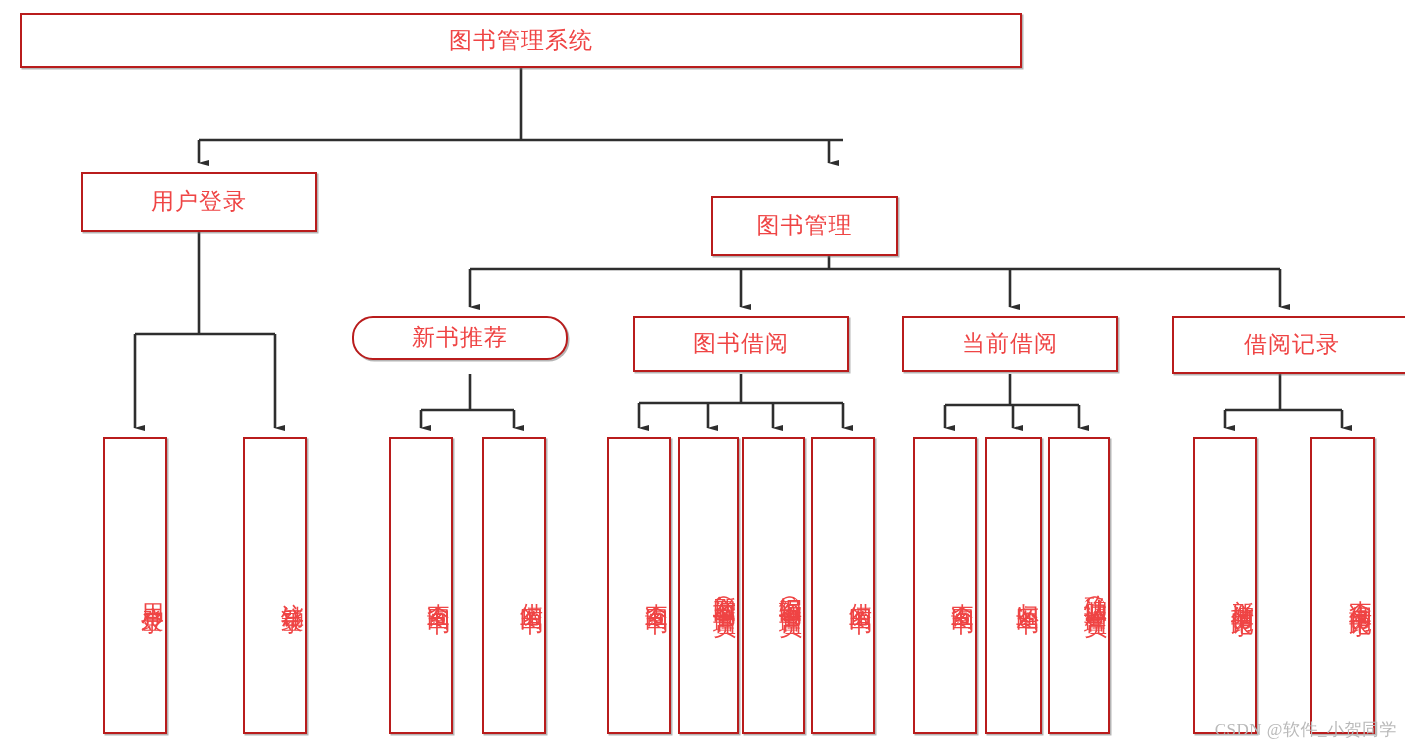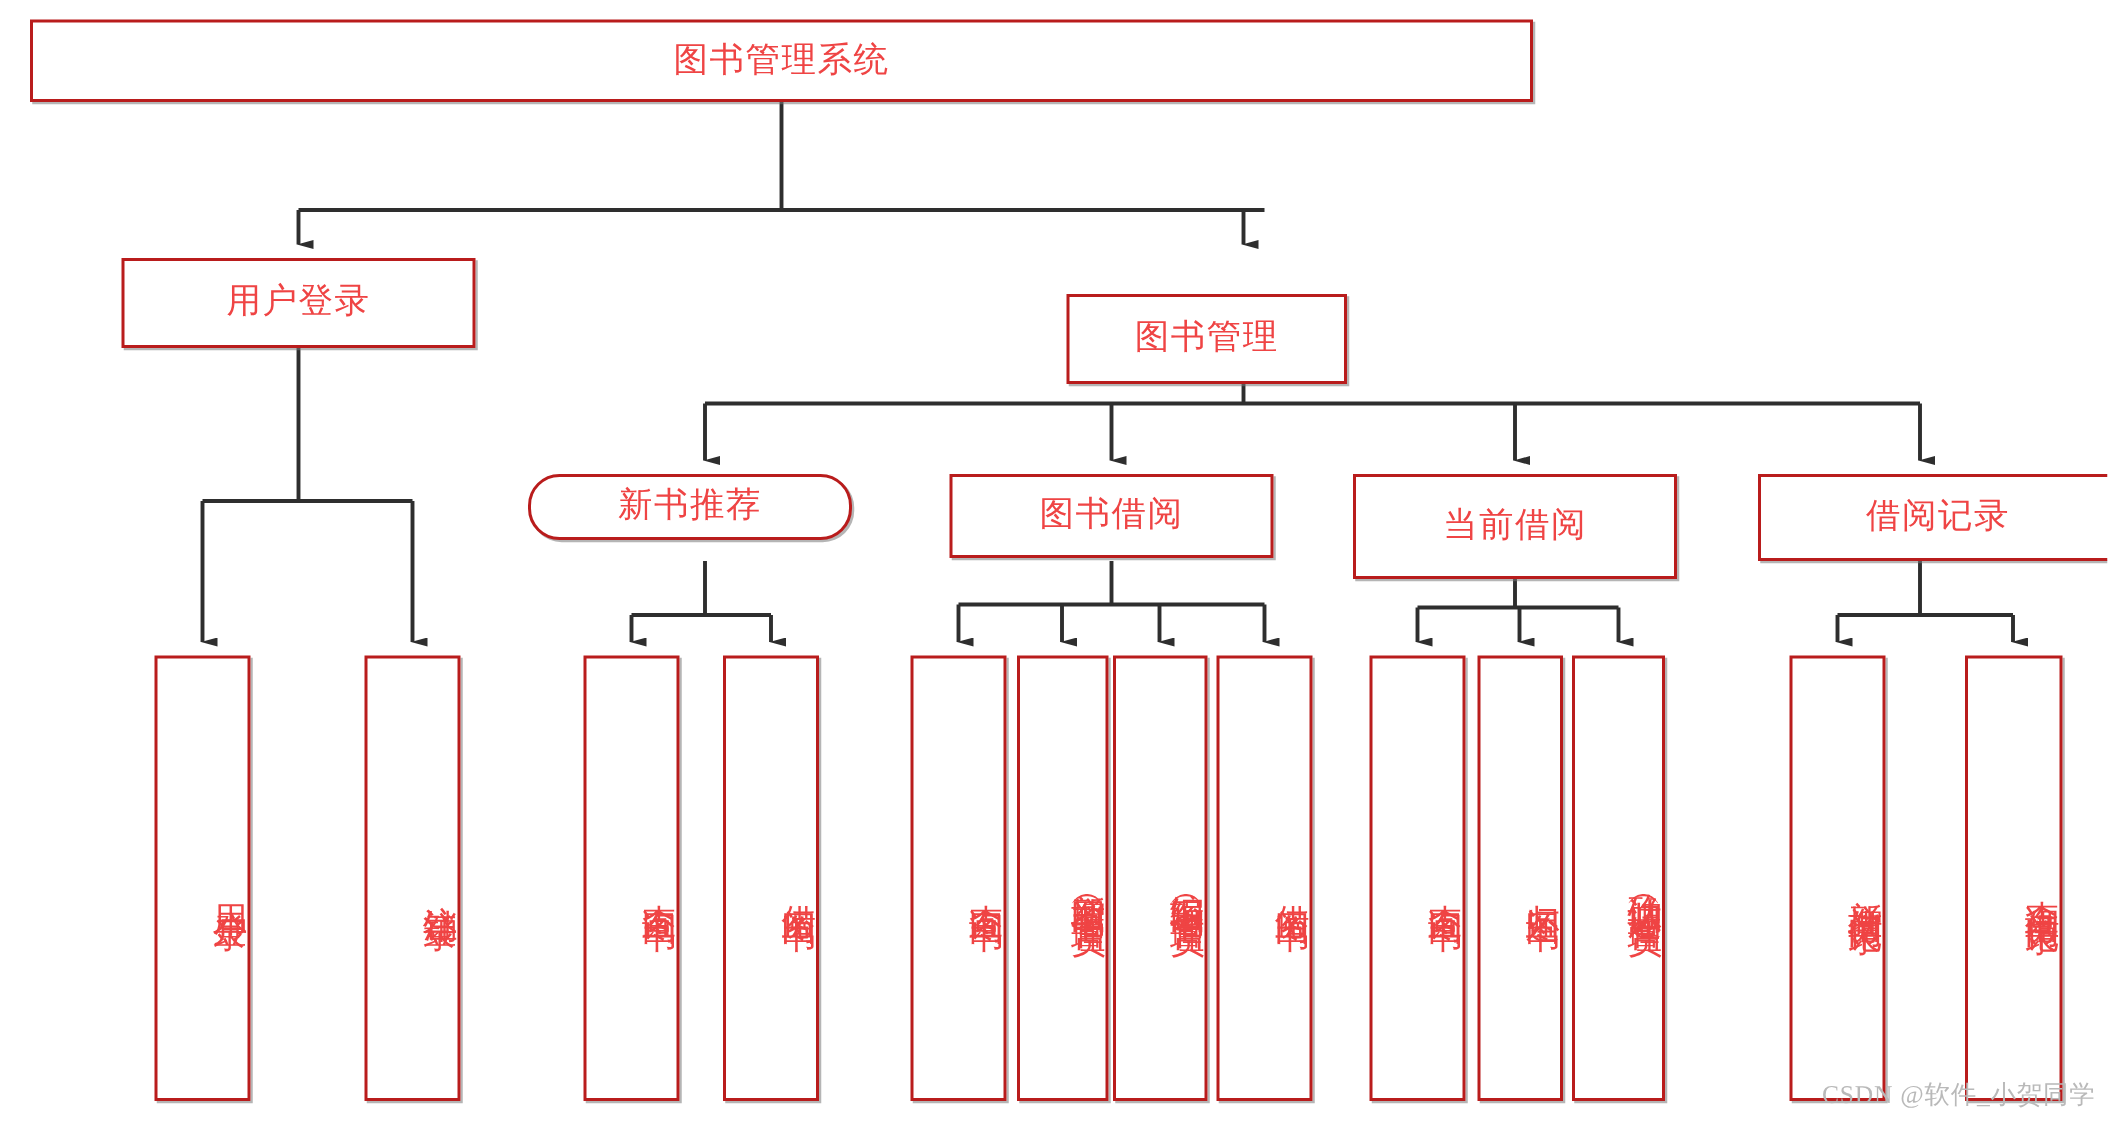--- a/index.html
+++ b/index.html
@@ -133,21 +133,21 @@
   <div class="node h" style="left:711px;top:172px;width:187px;height:60px;margin-top:24px;">
     <span>图书管理</span>
   </div>
 
   <div class="node h" style="left:352px;top:316px;width:216px;height:44px;border-radius:21px;">
     <span>新书推荐</span>
   </div>
   <div class="node h" style="left:633px;top:316px;width:216px;height:56px;">
     <span>图书借阅</span>
   </div>
-  <div class="node h" style="left:902px;top:316px;width:216px;height:70px;">
+  <div class="node h" style="left:902px;top:316px;width:216px;height:56px;">
     <span>当前借阅</span>
   </div>
   <div class="node h" style="left:1172px;top:316px;width:240px;height:58px;">
     <span>借阅记录</span>
   </div>
 
   <div class="node v" style="left:103px;top:437px;width:64px;height:297px;">
     <span>用户登录</span>
   </div>
   <div class="node v" style="left:243px;top:437px;width:64px;height:297px;">

